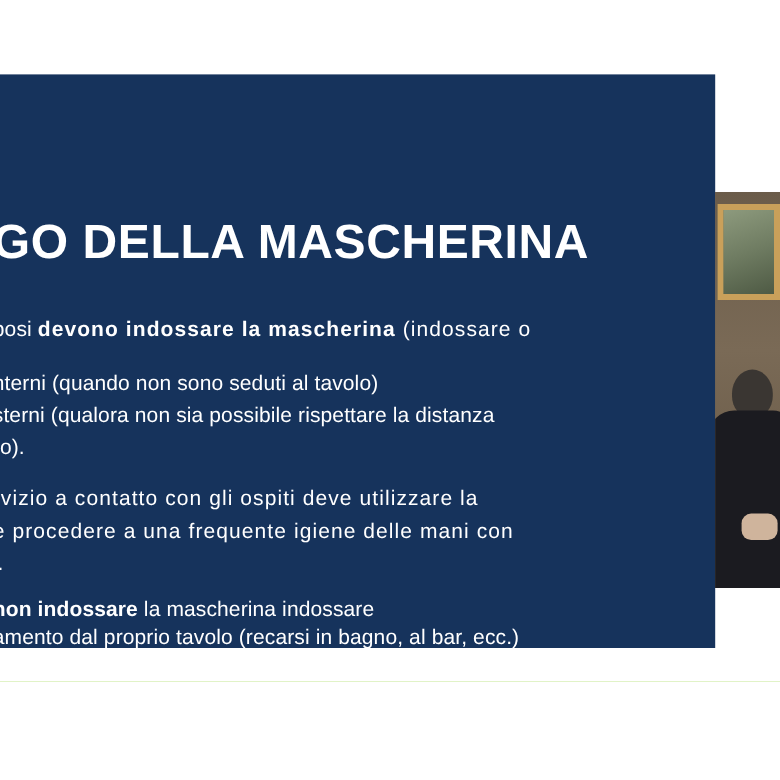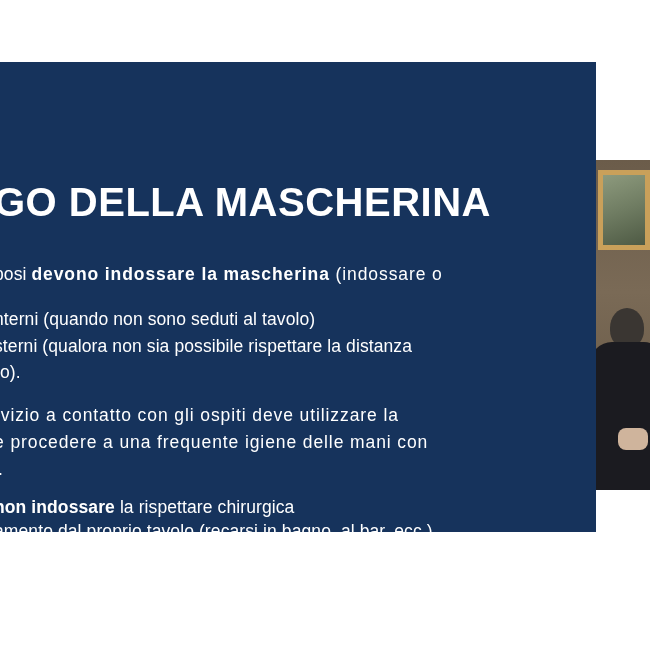--- a/index.html
+++ b/index.html
@@ -3,21 +3,21 @@
 <meta charset="utf-8">
 <style>
   html, body {
     margin: 0;
     padding: 0;
     background: #ffffff;
   }
   #root {
     position: relative;
     width: 650px;
-    height: 532px;
+    height: 650px;
     overflow: hidden;
     background: #84cc16;
     font-family: "Liberation Sans", sans-serif;
   }
 
   
   #stream {
     position: absolute;
     left: 0;
     top: 0;
@@ -161,21 +161,21 @@
 
         <div class="slide-line" style="left:54px; top:247px;">nterni (quando non sono seduti al tavolo)</div>
         <div class="slide-line" style="left:54px; top:274px;">sterni (qualora non sia possibile rispettare la distanza</div>
         <div class="slide-line" style="left:54px; top:300px;">ro).</div>
 
         <div class="slide-line spaced" style="left:54px; top:343px;">rvizio  a  contatto  con  gli  ospiti  deve  utilizzare  la</div>
         <div class="slide-line spaced" style="left:54px; top:370px;">e  procedere  a  una  frequente  igiene  delle  mani  con</div>
         <div class="slide-line" style="left:54px; top:397px;">i.</div>
 
         <div class="slide-line" style="left:54px; top:435px;">
-          <span class="l-bold">non indossare </span><span>la rispettare chirurgica</span>
+          <span class="l-bold">non indossare </span><span>la mascherina indossare</span>
         </div>
 
         <div class="slide-line underlined" style="left:54px; top:459px;">amento dal proprio tavolo (recarsi in bagno, al bar, ecc.)</div>
 
       </div>
     </div>
 
     <div id="camera">
       <div id="cam-wall"></div>
       <div id="cam-frame">

